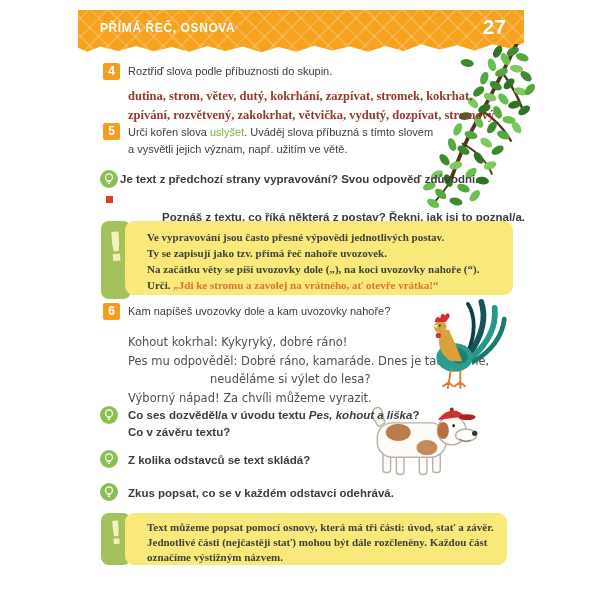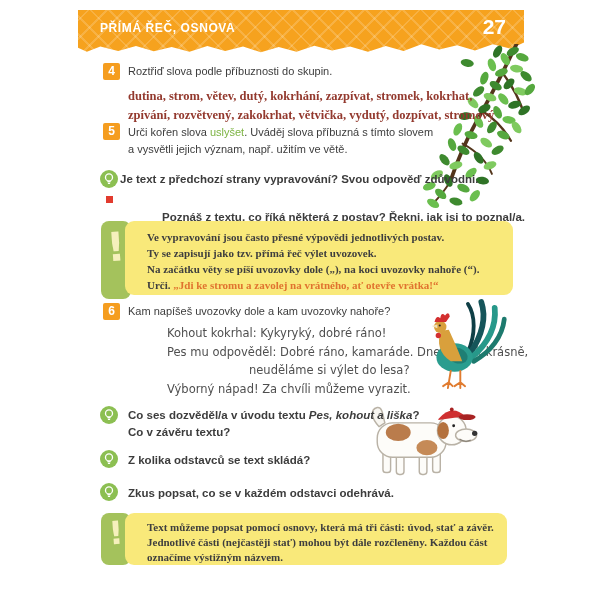--- a/index.html
+++ b/index.html
@@ -171,33 +171,33 @@
   <div class="red-bullet" style="left:106px; top:196px;"></div>
   <div class="q-text" style="left:128px; top:209px;margin-left:34px;">Poznáš z textu, co říká některá z postav? Řekni, jak jsi to poznal/a.</div>
 
   <div class="note-box" style="left:101px; top:221px; width:412px; height:78px;">
     <div class="note-tab" style="height:78px;">
       <span class="note-bang">!</span>
     </div>
     <div class="note-body">
       <div>Ve vypravování jsou často přesné výpovědi jednotlivých postav.</div>
       <div>
-        <span>Ty se zapisují jako tzv. </span><span>přímá řeč</span><span> výlet </span><span>uvozovek</span><span>.</span>
+        <span>Ty se zapisují jako tzv. </span><span>přímá řeč</span><span> nahoře </span><span>uvozovek</span><span>.</span>
       </div>
       <div>Na začátku věty se píší uvozovky dole („), na koci uvozovky nahoře (“).</div>
       <div>
         <span>Urči. </span><span class="quote-orange">„Jdi ke stromu a zavolej na vrátného, ať otevře vrátka!“</span>
       </div>
     </div>
   </div>
 
   <div class="task-num" style="left:103px; top:303px;">6</div>
   <div class="task-text" style="left:128px; top:305px;text-align:right;">Kam napíšeš uvozovky dole a kam uvozovky nahoře?</div>
 
-  <div class="dialogue" style="left:128px; top:324px;margin-left:39px;">
+  <div class="dialogue" style="left:128px; top:333px;">
     <div>Kohout kokrhal: Kykyryký, dobré ráno!</div>
     <div>Pes mu odpověděl: Dobré ráno, kamaráde. Dnes je tak krásně,</div>
     <div class="indent">neuděláme si výlet do lesa?</div>
     <div>Výborný nápad! Za chvíli můžeme vyrazit.</div>
   </div>
 
   <div style="position:absolute; left:424px; top:298px;">
     <svg width="86" height="96" viewBox="0 0 90 100">
       <g fill="none" stroke-linecap="round">
         <path d="M46 56 C54 38, 54 18, 46 6" stroke="#0f3f46" stroke-width="4"></path>

